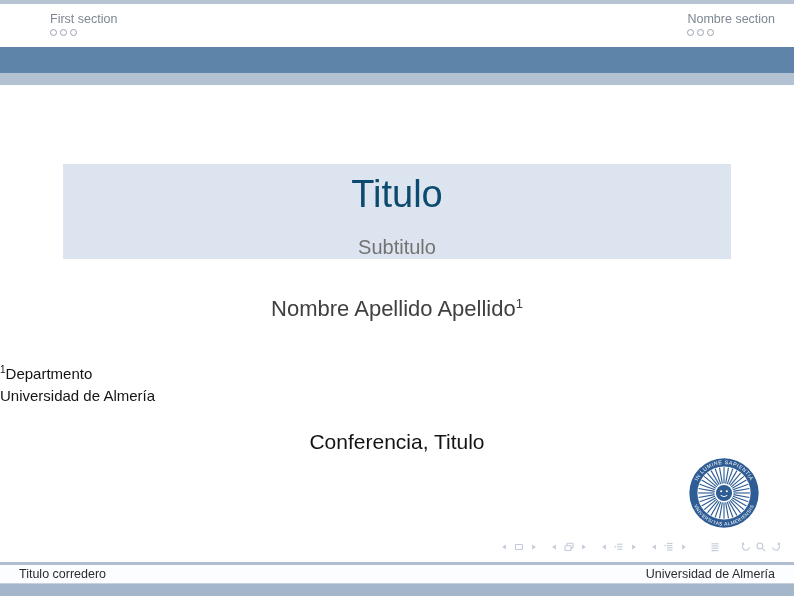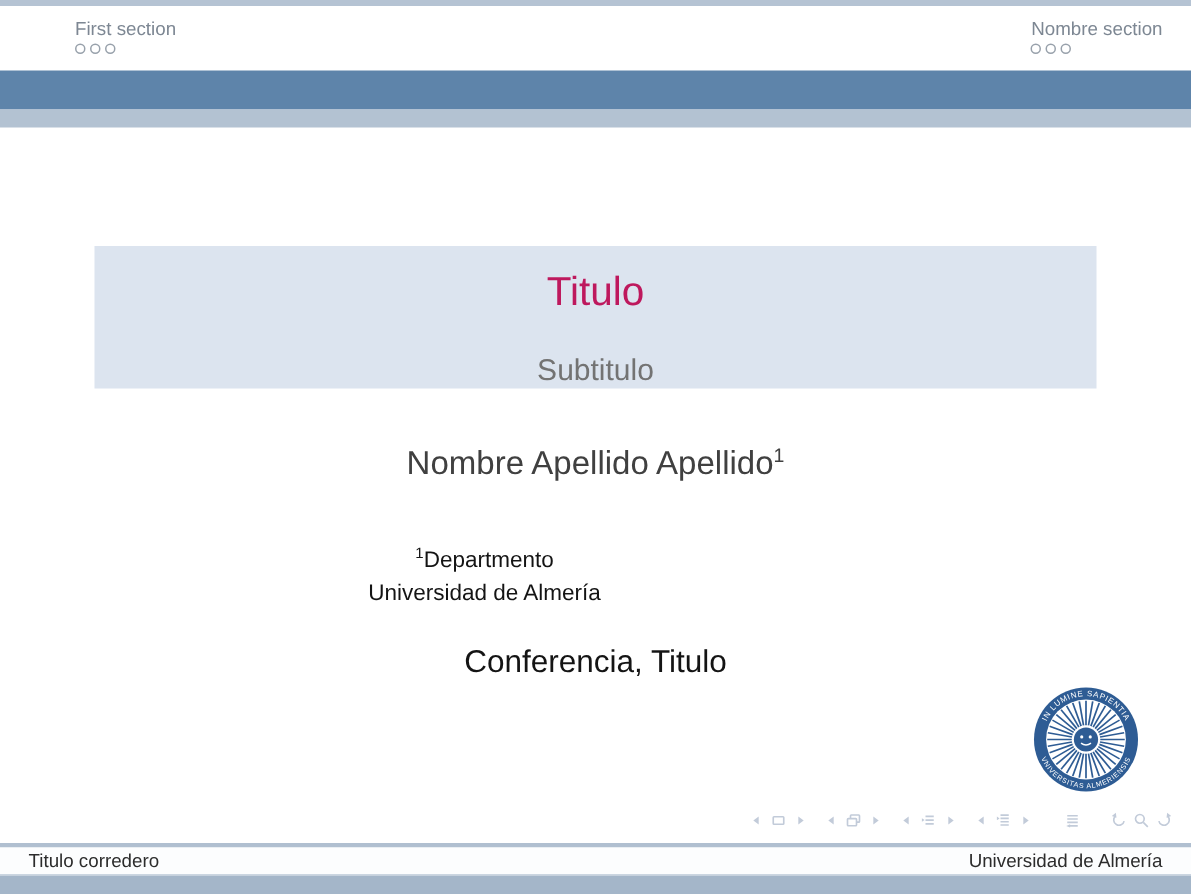--- a/index.html
+++ b/index.html
@@ -13,26 +13,26 @@
   .section-block{position:absolute;top:8px;}
   .section-block.left{left:20px;margin-left:30px;}
   .section-block.right{right:19px;}
   .section-label{font-size:12.5px;color:#7d8793;line-height:14px;white-space:nowrap;}
   .dots{margin-top:3px;display:flex;gap:3px;}
   .dot{width:7px;height:7px;border:1.2px solid #98a1ab;border-radius:50%;box-sizing:border-box;background:#ffffff;}
   .blue-bar{position:absolute;left:0;top:47px;width:794px;height:26px;background:#5e84aa;}
   .light-bar{position:absolute;left:0;top:73px;width:794px;height:12px;background:#b3c2d2;}
   
   .title-box{position:absolute;left:63px;top:164px;width:668px;height:95px;background:#dce4ef;text-align:center;}
-  .title{margin-top:13px;font-size:27px;color:#be185d;line-height:34px;}
+  .title{margin-top:13px;font-size:38px;color:#0c4a6e;line-height:34px;}
   .subtitle{margin-top:24px;font-size:20px;color:#737373;line-height:24px;}
   
   .author{position:absolute;left:0;top:296px;width:794px;text-align:center;font-size:22px;color:#404040;}
   .author sup{font-size:13px;}
-  .institute{position:absolute;left:0;top:359px;width:646px;text-align:center;font-size:15px;color:#141414;line-height:21.5px;}
+  .institute{position:absolute;left:0;top:359px;width:646px;text-align:left;font-size:15px;color:#141414;line-height:21.5px;}
   .institute sup{font-size:10px;}
   .conference{position:absolute;left:0;top:430px;width:794px;text-align:center;font-size:21px;color:#141414;}
   
   .seal{position:absolute;left:686px;top:455px;width:76px;height:76px;}
   #seal-rays line{stroke:#2e5c94;stroke-width:1.2;}
   .seal-text{fill:#ffffff;font-size:5.6px;letter-spacing:0.55px;font-family:"Liberation Sans",sans-serif;}
   
   .navbar{position:absolute;top:539px;right:12px;height:15px;display:flex;align-items:center;gap:8px;}
   .nav-group{display:flex;align-items:center;gap:3px;}
   .gap-lg{margin-left:11px;}

